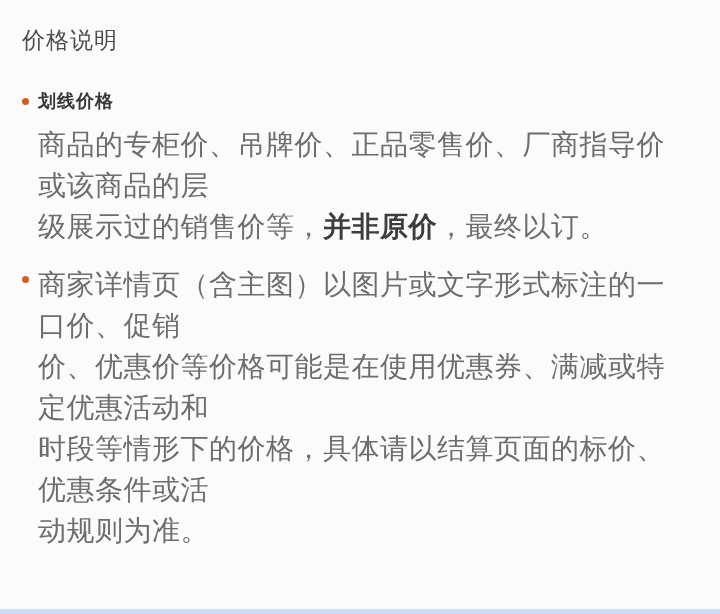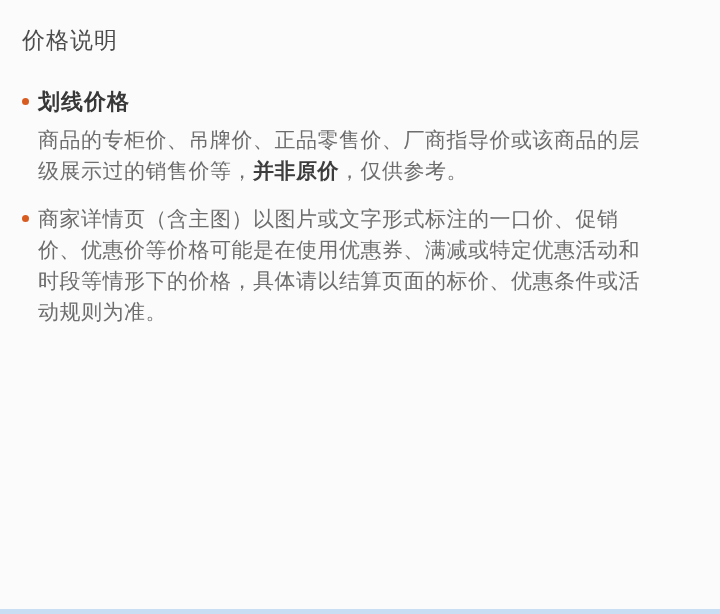--- a/index.html
+++ b/index.html
@@ -37,30 +37,30 @@
   .dot{
     flex:0 0 auto;
     width:7px;height:7px;
     margin:12px 9px 0 0;
     border-radius:50%;
     background:var(--accent);
   }
   .body{flex:1 1 auto;min-width:0;}
   .body h2{
     margin:0 0 7px 0;
-    font-size:22px;
+    font-size:18px;
     line-height:31px;
     font-weight:700;
     color:#383838;
     letter-spacing:1px;
   }
   .body p{
     margin:0;
-    font-size:21px;
-    line-height:31px;
+    font-size:28px;
+    line-height:41px;
     font-weight:400;
     color:#6d6d6d;
     white-space:pre-line;
     letter-spacing:0.5px;
   }
   .body p .b{
     font-weight:700;
     color:#3d3d3d;
     margin-top:18px;
   }
@@ -77,21 +77,21 @@
 <div class="page">
   <h1 class="title">价格说明</h1>
 
   <div class="list">
 
     <div class="item item-0">
       <span class="dot"></span>
       <div class="body">
         <h2>划线价格</h2>
         <p><span>商品的专柜价、吊牌价、正品零售价、厂商指导价或该商品的层
-级展示过的销售价等，</span><span class="b">并非原价</span><span>，仅供参考。</span></p>
+级展示过的销售价等，</span><span class="b">并非原价</span><span>，最终以订。</span></p>
       </div>
     </div>
 
 
     <div class="item item-2">
       <span class="dot"></span>
       <div class="body">
         <p><span>商家详情页（含主图）以图片或文字形式标注的一口价、促销
 价、优惠价等价格可能是在使用优惠券、满减或特定优惠活动和
 时段等情形下的价格，具体请以结算页面的标价、优惠条件或活

